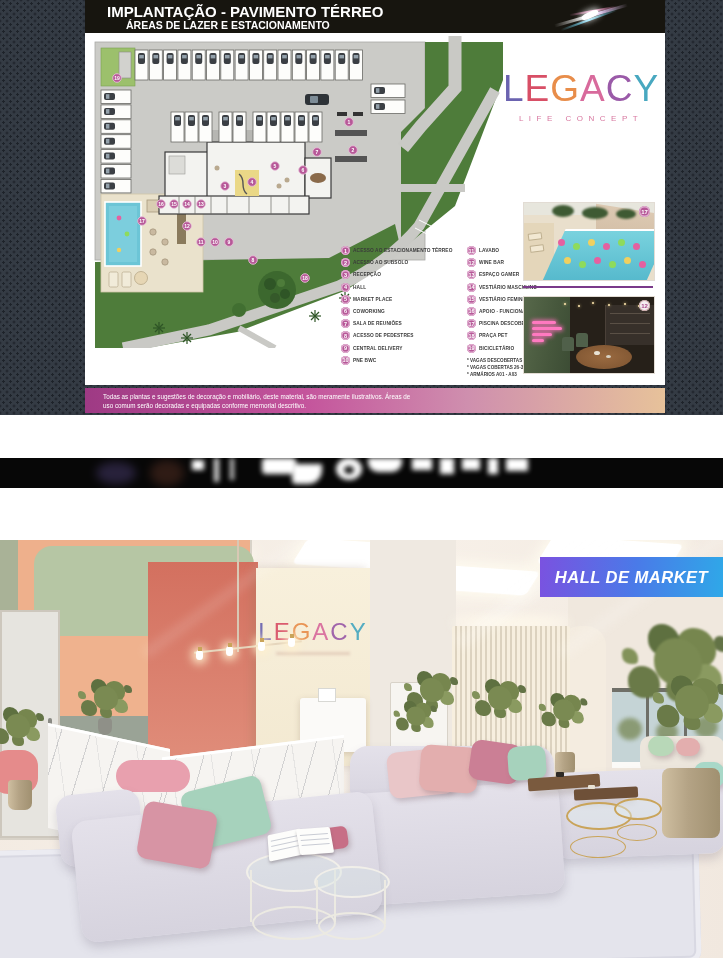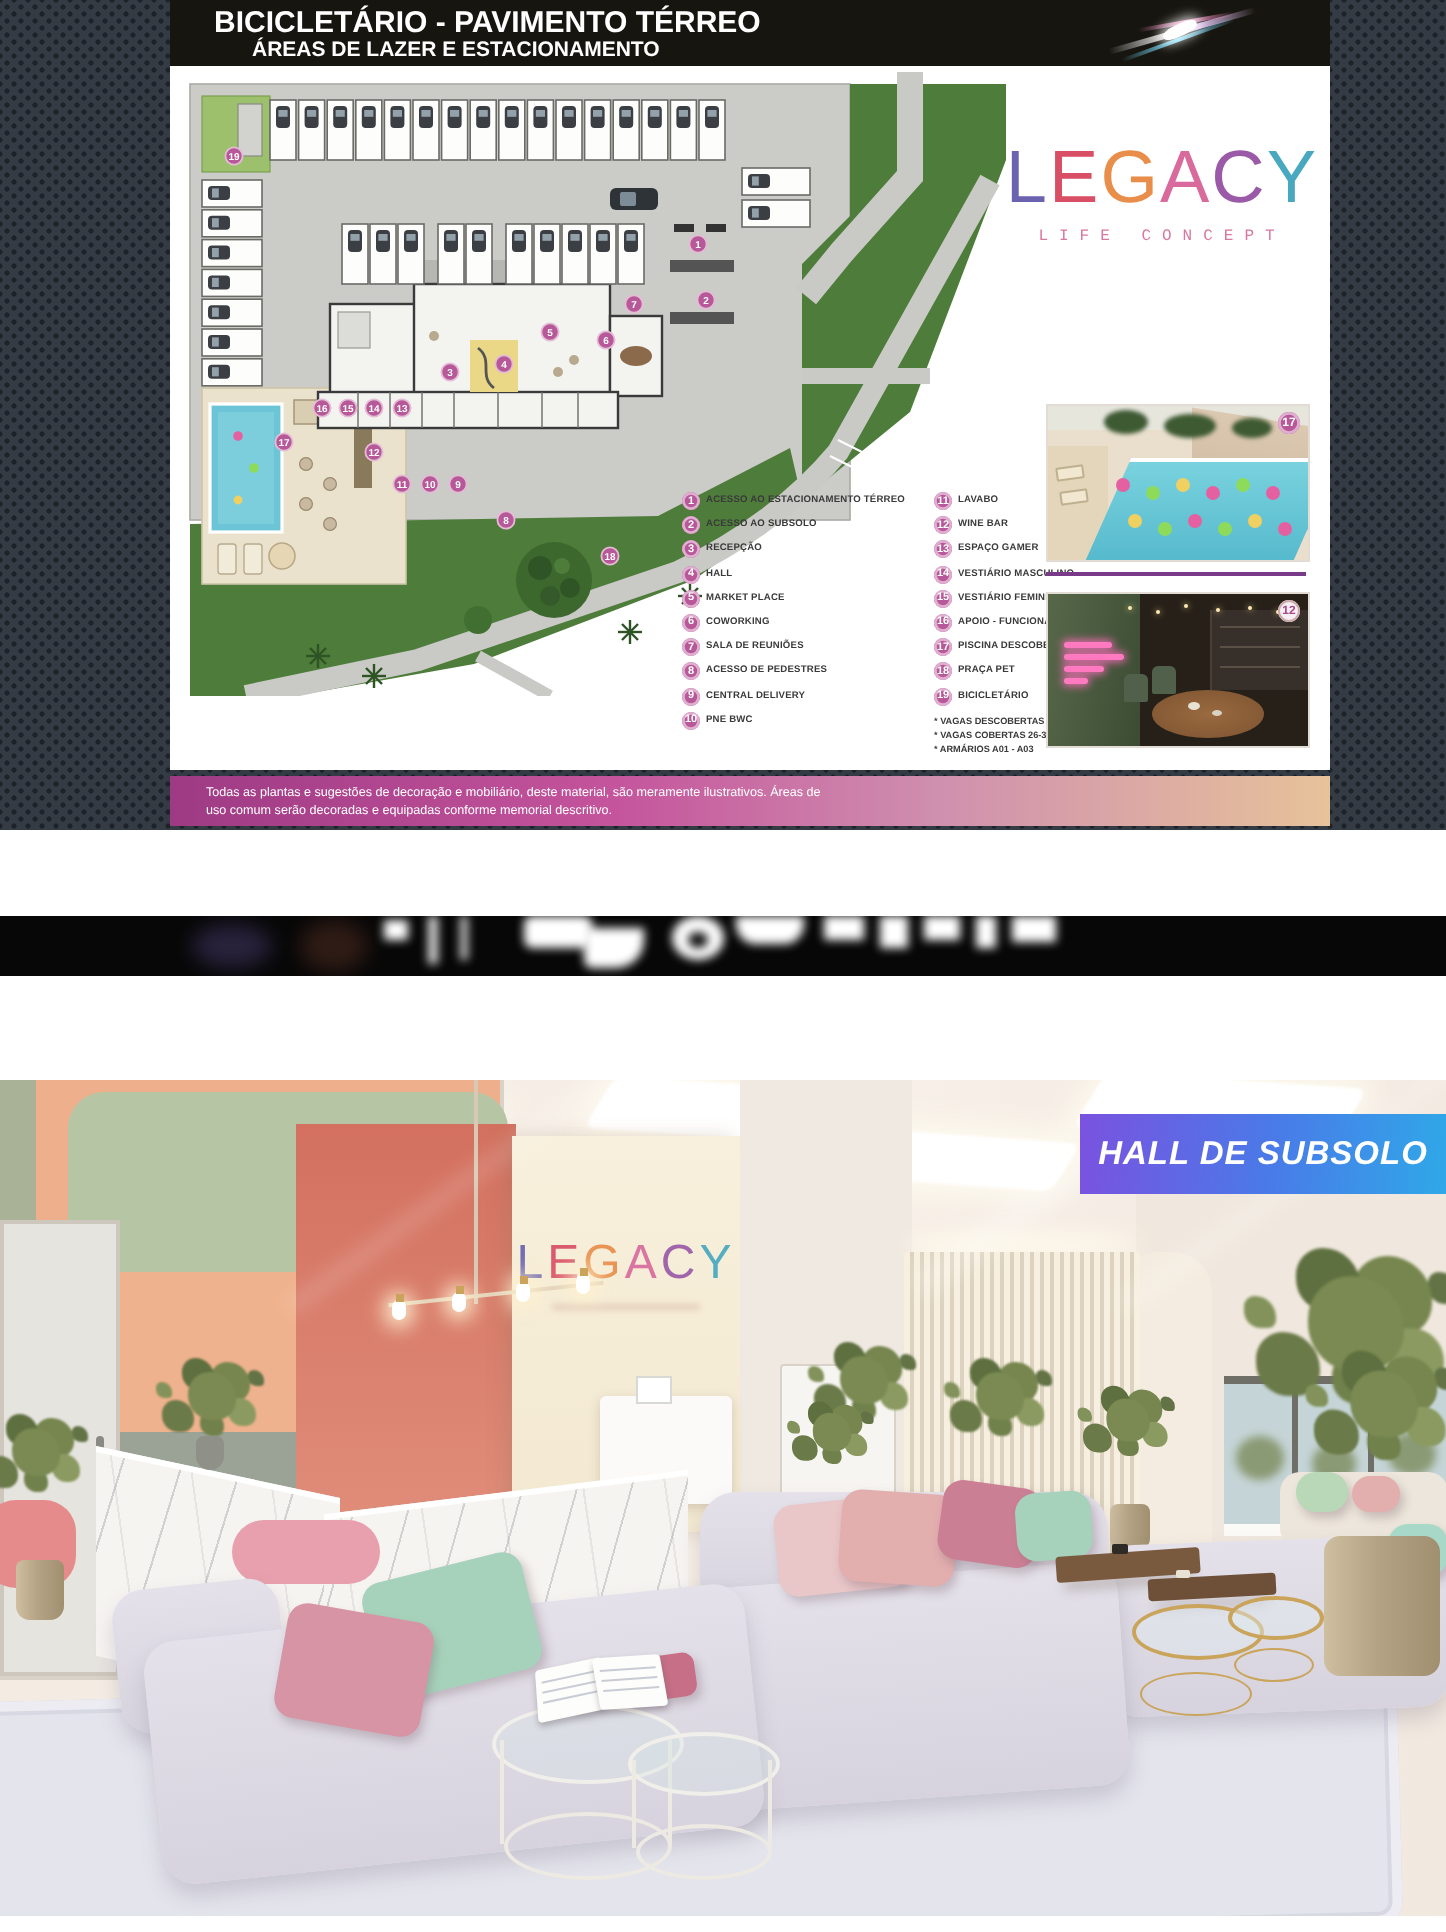--- a/index.html
+++ b/index.html
@@ -22,21 +22,21 @@
   .ls2{left:8px;top:18px;width:60px;height:2px;transform:rotate(-20deg);
        background:linear-gradient(90deg,transparent,#7adfff,transparent);}
   .ls3{left:18px;top:9px;width:48px;height:2px;transform:rotate(-10deg);
        background:linear-gradient(90deg,transparent,#ff9ad0,transparent);}
   .ls4{left:30px;top:11px;width:18px;height:6px;transform:rotate(-25deg);background:#fff;
        border-radius:40%;box-shadow:0 0 6px 2px rgba(255,255,255,.8);}
   .plan-svg{position:absolute;left:4px;top:36px;}
   
   .logo-block{position:absolute;left:412px;top:70px;width:168px;text-align:center;}
   .logo-word span{font-size:37px;font-weight:100;letter-spacing:1px;line-height:1;}
-  .logo-tag{margin-top:7px;font-size:8px;letter-spacing:5.5px;color:#d878a0;font-family:Liberation Mono, monospace;}
+  .logo-tag{margin-top:7px;font-size:8px;letter-spacing:5.5px;color:#d878a0;}
   
   .legend{position:absolute;left:256px;top:246px;display:flex;gap:14px;}
   .legend-col{width:112px;}
   .legend-item{display:flex;align-items:center;gap:3px;margin-bottom:3.2px;}
   .lbadge{flex:none;width:9px;height:9px;border-radius:50%;background:#b75898;color:#fff;
     font-size:5.5px;font-weight:bold;display:flex;align-items:center;justify-content:center;
     box-shadow:inset 0 0 0 1.4px #e0aed0;}
   .llabel{font-size:4.8px;font-weight:bold;color:#3a3a3a;letter-spacing:.1px;}
   .footnotes{margin-top:4px;font-size:4.6px;font-weight:bold;color:#3a3a3a;line-height:1.6;}
   
@@ -134,21 +134,21 @@
 </style>
 </head>
 <body>
 
 <div class="page">
 
   <div class="top-section">
     <div class="plan-card">
 
       <div class="card-header">
-        <div class="title1">BICICLETÁRIO - PAVIMENTO TÉRREO</div>
+        <div class="title1">IMPLANTAÇÃO - PAVIMENTO TÉRREO</div>
         <div class="title2">ÁREAS DE LAZER E ESTACIONAMENTO</div>
         <div class="lightning">
           <span class="ls1"></span>
           <span class="ls2"></span>
           <span class="ls3"></span>
           <span class="ls4"></span>
         </div>
       </div>
 
       <svg class="plan-svg" width="420" height="312" viewBox="0 0 420 312">
@@ -708,18 +708,18 @@
       <span class="fol" style="left:30px;top:40px;position:absolute;transform:scale(2);"></span>
       <span class="fol" style="left:44px;top:80px;position:absolute;transform:scale(1.4);"></span>
       <span class="pot" style="left:26px;top:158px;width:58px;height:70px;position:absolute;border-radius:8px;"></span>
     </span>
 
     <span class="streak" style="left:430px;top:4px;width:300px;height:24px;opacity:.5;"></span>
     <span class="streak" style="left:540px;top:40px;width:220px;height:18px;opacity:.4;"></span>
     <span class="streak" style="left:120px;top:30px;width:260px;height:16px;opacity:.3;"></span>
 
     <div class="hall-badge">
-      <span style="position:static;">HALL DE SUBSOLO</span>
+      <span style="position:static;">HALL DE MARKET</span>
     </div>
   </div>
 
   <div class="bottom-strip"></div>
 </div>
 
 </body></html>

